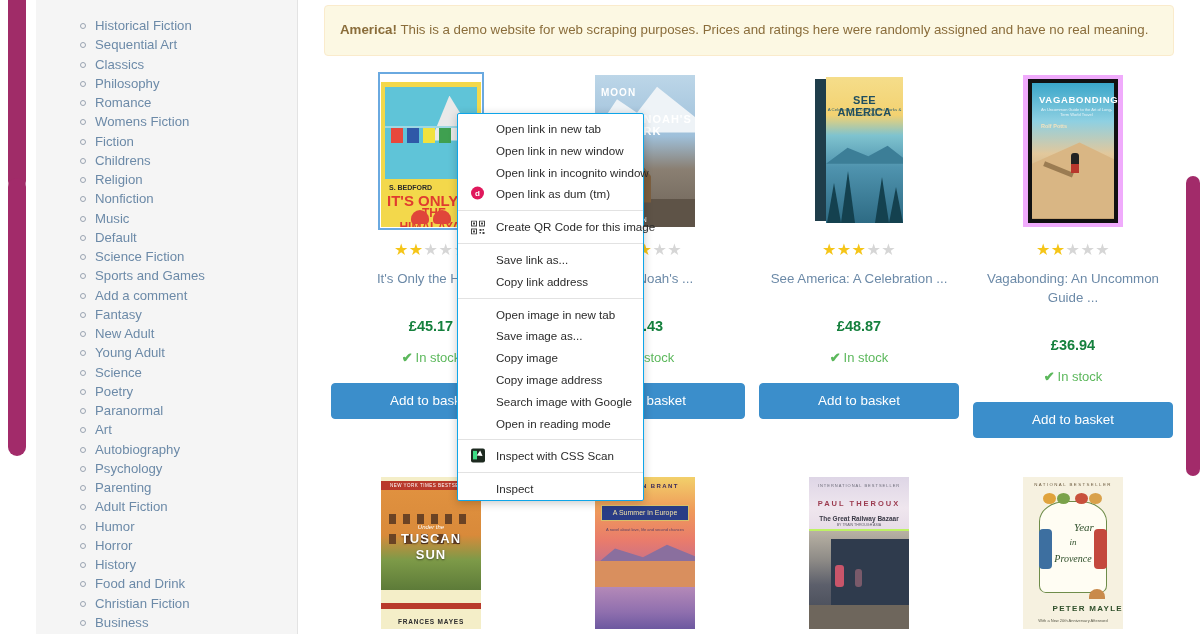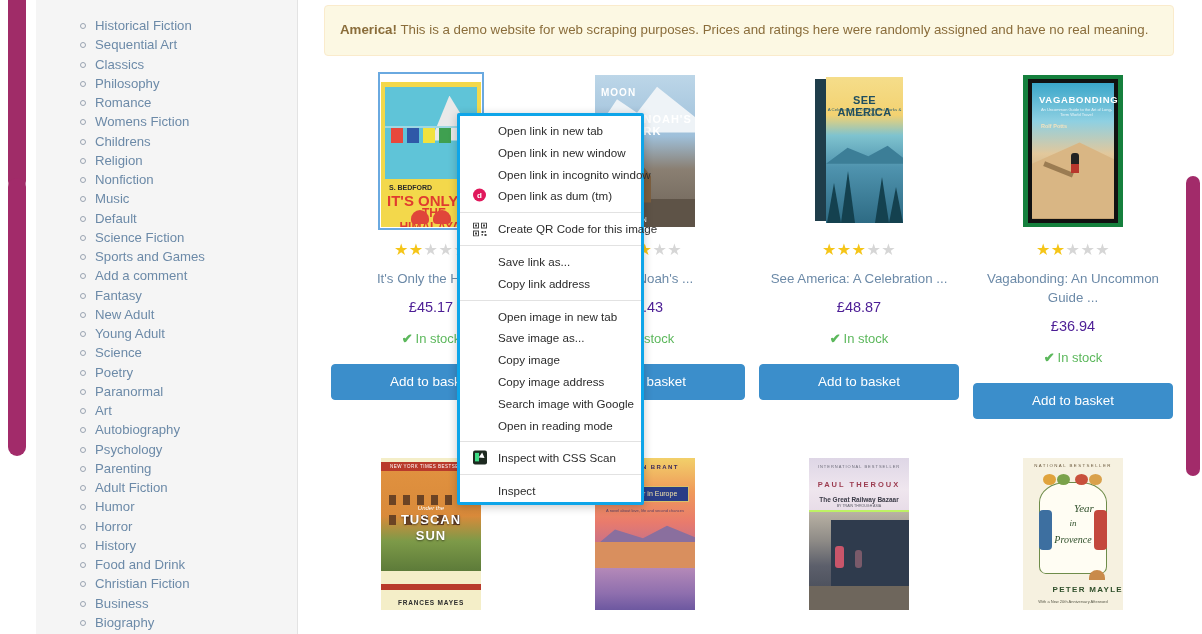--- a/index.html
+++ b/index.html
@@ -112,24 +112,24 @@
   .title {
     margin-top: 11px;
     font-size: 13.3px;
     line-height: 1.45;
     color: #6c8aa8;
     padding: 0 6px;
   }
   .title a { color: #6c8aa8; text-decoration: none; }
 
   .price {
-    margin-top: 11px;
-    color: #4c1d95;
+    margin-top: 30px;
+    color: #15803d;
     font-size: 14.5px;
-    font-weight: normal;
+    font-weight: bold;
   }
   .stock {
     margin-top: 16px;
     color: #5cb85c;
     font-size: 13px;
   }
   .stock .tick { font-weight: bold; margin-right: 3px; }
 
   .basket-btn {
     display: block;
@@ -187,21 +187,21 @@
       clip-path: polygon(0 100%, 28% 20%, 55% 62%, 80% 10%, 100% 70%, 100% 100%);}
   .cv-america .tree { position:absolute; bottom:0; width:0; height:0;
       border-left:7px solid transparent; border-right:7px solid transparent; border-bottom:40px solid #14414f;}
   .cv-america .tr1{left:1px;} .cv-america .tr2{left:15px; border-bottom-width:52px;}
   .cv-america .tr3{right:14px; border-bottom-width:46px;} .cv-america .tr4{right:0px; border-bottom-width:36px;}
   .cv-america .ttl { position:absolute; left:0; right:0; top:17px; text-align:center;
       color:#1f4e5f; font-size:11px; font-weight:bold; letter-spacing:0.4px;}
   .cv-america .sub { position:absolute; left:0; right:0; top:30px; text-align:center; color:#2a5f72; font-size:4.4px;}
 
   
-  .cv-vaga { background:#15803d; }
+  .cv-vaga { background:#f0abfc; }
   .cv-vaga .inner { position:absolute; left:5px; right:5px; top:4px; bottom:4px; border:4px solid #111;
       background: linear-gradient(#3aa6c9 0%, #8ed0e2 28%, #e2c89c 52%, #caa877 78%, #b08f5f 100%); }
   .cv-vaga .dune { position:absolute; left:0; right:0; bottom:0; height:56%;
       background:#d9b684; clip-path: polygon(0 28%, 58% 0, 100% 22%, 100% 100%, 0 100%); }
   .cv-vaga .ttl { position:absolute; left:7px; top:11px; color:#fff; font-size:9.5px; letter-spacing:0.7px; font-weight:bold;}
   .cv-vaga .sub { position:absolute; left:7px; top:24px; color:#e8f4f8; font-size:4px;}
   .cv-vaga .auth{ position:absolute; left:9px; top:40px; color:#f2e3c0; font-size:5.5px; font-weight:bold;}
   .cv-vaga .fig { position:absolute; left:48%; top:52%; width:8px; height:18px; background:#222; border-radius:3px;}
   .cv-vaga .fig::after{ content:""; position:absolute; left:0; top:11px; width:8px; height:9px; background:#b8362c;}
   .cv-vaga .shadow{ position:absolute; left:14%; top:62%; width:38%; height:5px; background:#9b7c52; transform:rotate(22deg);}
@@ -265,21 +265,21 @@
   .cv-prov .shroom{ position:absolute; right:18px; bottom:30px; width:16px; height:10px; background:#c98a4b; border-radius:10px 10px 0 0;}
   .cv-prov .auth{ position:absolute; left:0; right:0; bottom:16px; text-align:right; color:#2f4f2a; font-size:8px; font-weight:bold; letter-spacing:1.3px;}
   .cv-prov .anniv{ position:absolute; left:0; right:0; bottom:6px; text-align:center; color:#5a5a4a; font-size:4px;}
 
   
   .ctx {
     position: absolute;
     left: 457px; top: 113px;
     width: 187px;
     background: #ffffff;
-    border: 3px solid #0ea5e9;
+    border: 1px solid #0ea5e9;
     border-radius: 2px;
     box-shadow: 0 2px 10px rgba(0,0,0,0.22);
     padding: 4px 0 0 0;
     z-index: 50;
     font-size: 11.6px;
     color: #2f2f2f;
   }
   .ctx-item {
     position: relative;
     height: 21.8px;
@@ -329,20 +329,21 @@
   <div class="edge-scroll-right"></div>
 
   <nav class="sidebar">
     <ul class="side-list" id="side-list">
         <li class="side-item"><a href="#">Historical Fiction</a></li>
         <li class="side-item"><a href="#">Sequential Art</a></li>
         <li class="side-item"><a href="#">Classics</a></li>
         <li class="side-item"><a href="#">Philosophy</a></li>
         <li class="side-item"><a href="#">Romance</a></li>
         <li class="side-item"><a href="#">Womens Fiction</a></li>
+        <li class="side-item"><a href="#">Fiction</a></li>
         <li class="side-item"><a href="#">Childrens</a></li>
         <li class="side-item"><a href="#">Religion</a></li>
         <li class="side-item"><a href="#">Nonfiction</a></li>
         <li class="side-item"><a href="#">Music</a></li>
         <li class="side-item"><a href="#">Default</a></li>
         <li class="side-item"><a href="#">Science Fiction</a></li>
         <li class="side-item"><a href="#">Sports and Games</a></li>
         <li class="side-item"><a href="#">Add a comment</a></li>
         <li class="side-item"><a href="#">Fantasy</a></li>
         <li class="side-item"><a href="#">New Adult</a></li>

